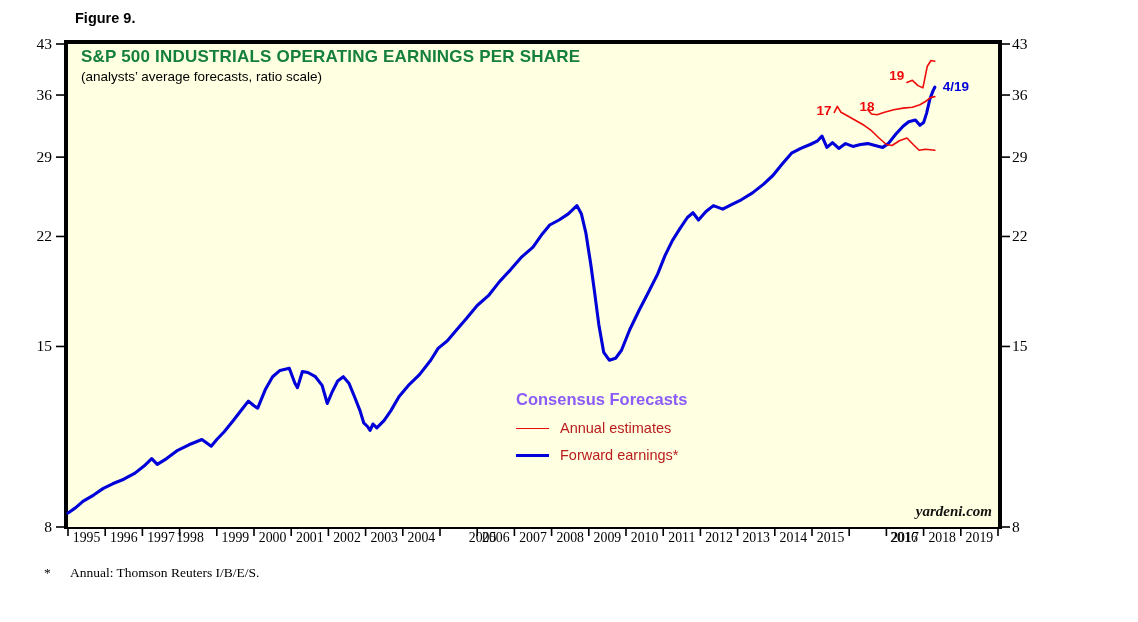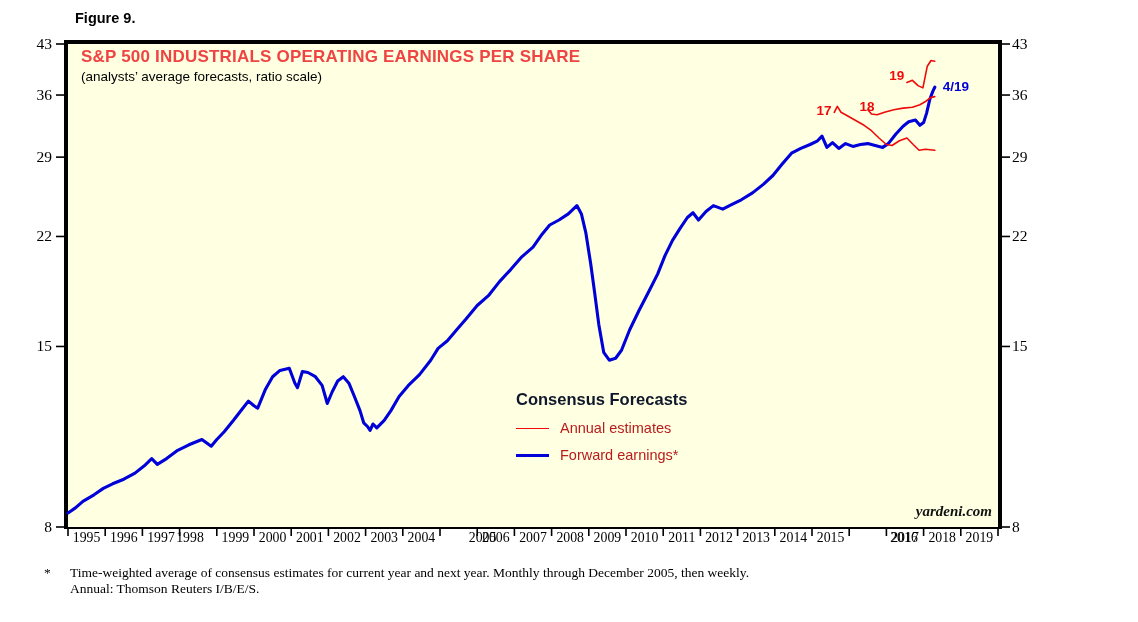--- a/index.html
+++ b/index.html
@@ -10,42 +10,42 @@
   #figure-label{
     position:absolute;left:75px;top:10px;font-size:14.5px;font-weight:bold;color:#000;
   }
   #chart-frame{
     position:absolute;left:64px;top:40px;width:930px;height:483px;
     background:#FFFFE2;border:4px solid #000;border-bottom:2px solid #000;
     box-sizing:content-box;
   }
   #plot{position:absolute;left:68px;top:44px;width:930px;height:483px;overflow:visible;}
   #chart-title{
-    position:absolute;left:81px;top:47px;font-size:17px;font-weight:bold;color:#ef4444;
+    position:absolute;left:81px;top:47px;font-size:17px;font-weight:bold;color:#15803d;
     letter-spacing:.2px;white-space:nowrap;
   }
   #chart-subtitle{
     position:absolute;left:81px;top:69px;font-size:13.5px;color:#000;white-space:nowrap;
   }
   .ytick-label{
     position:absolute;width:40px;font-size:15.5px;color:#000;
     font-family:"Liberation Serif",serif;line-height:1;
   }
   .ytick-left{text-align:right;}
   .ytick-right{text-align:left;}
   .year-label{
     position:absolute;width:38px;text-align:center;font-size:13.8px;color:#000;
     font-family:"Liberation Serif",serif;line-height:1;top:531px;
   }
   .annotation{
     position:absolute;font-size:13.5px;font-weight:600;line-height:1;white-space:nowrap;
     transform:translate(-50%,-50%);
   }
   #legend{position:absolute;left:516px;top:390px;}
-  #legend-title{font-size:16.5px;font-weight:bold;color:#0f172a;margin-bottom:9px;}
+  #legend-title{font-size:16.5px;font-weight:bold;color:#8b5cf6;margin-bottom:9px;}
   .legend-row{display:flex;align-items:center;margin-top:11px;}
   .legend-swatch{width:33px;margin-right:11px;}
   .legend-label{font-size:14.5px;color:#b91c1c;}
   #watermark{
     position:absolute;left:760px;top:503px;width:232px;text-align:right;
     font-family:"Liberation Serif",serif;font-style:italic;font-weight:bold;
     font-size:15px;color:#111;
   }
   #footnote{position:absolute;left:44px;top:565px;width:1050px;
     font-family:"Liberation Serif",serif;font-size:13.5px;color:#000;line-height:1.18;}
@@ -117,21 +117,20 @@
     <div class="legend-swatch" id="swatch-forward" style="border-top: 3.6px solid rgb(0, 0, 216);"></div>
     <div class="legend-label">Forward earnings*</div>
   </div>
 </div>
 
 <div id="watermark">yardeni.com</div>
 
 <div id="footnote">
   <span id="footnote-marker">*</span>
   <div id="footnote-body">
-    <div>Time-weighted average of consensus estimates for current year and next year. Monthly through December 2005, then weekly.</div>
     <div>Annual: Thomson Reuters I/B/E/S.</div>
   </div>
 </div>
 
 <div id="generated-labels">
     <div class="ytick-label ytick-left" style="left: 12px; top: 36px;">43</div>
     <div class="ytick-label ytick-right" style="left: 1012px; top: 36px;">43</div>
     <div class="ytick-label ytick-left" style="left: 12px; top: 87.0299px;">36</div>
     <div class="ytick-label ytick-right" style="left: 1012px; top: 87.0299px;">36</div>
     <div class="ytick-label ytick-left" style="left: 12px; top: 149.129px;">29</div>

